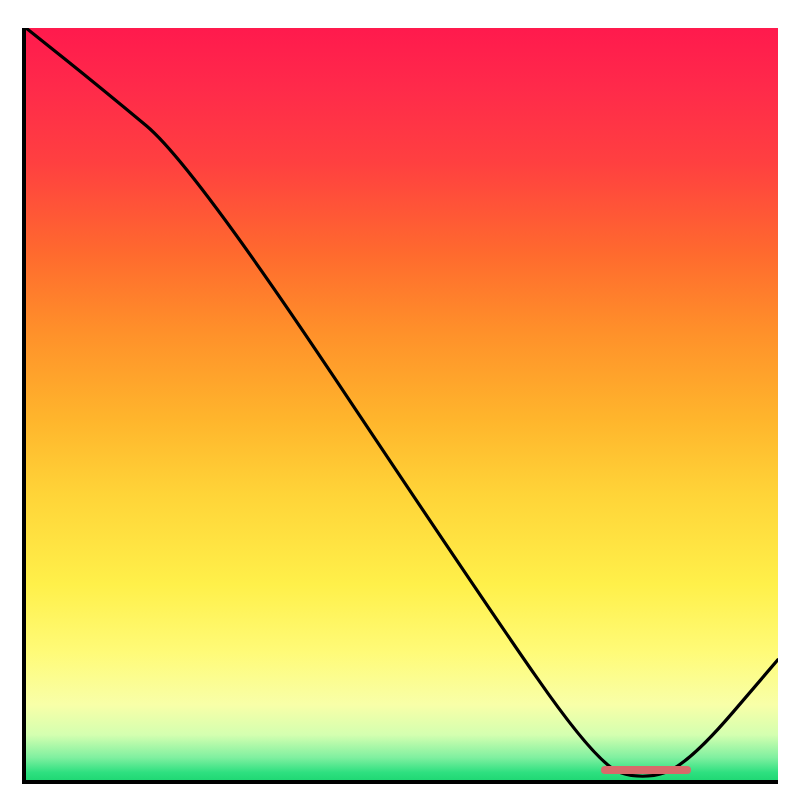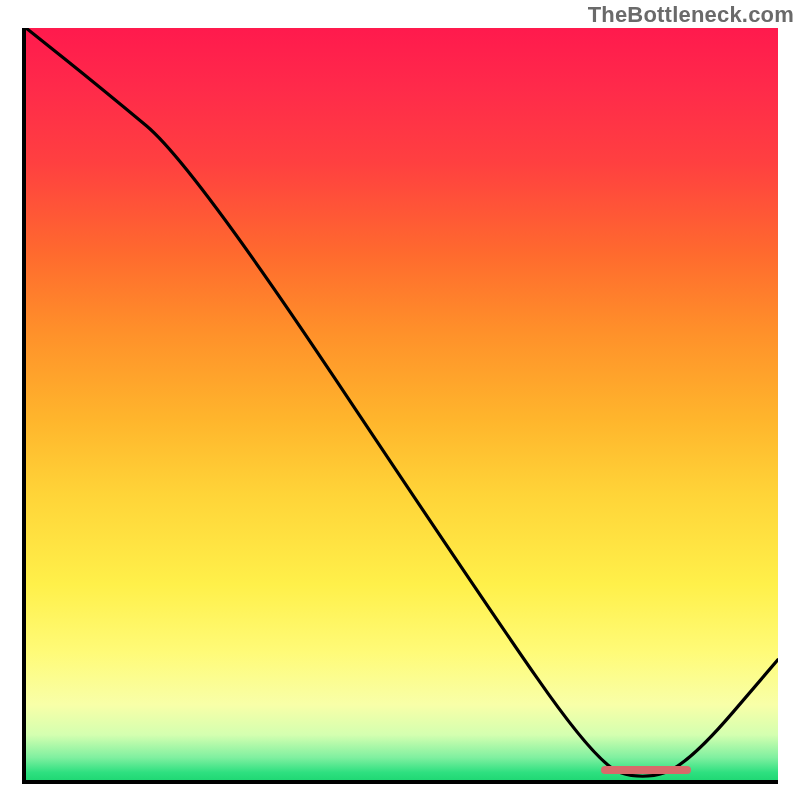--- a/index.html
+++ b/index.html
@@ -71,21 +71,20 @@
     border-radius: 4px;
     background: #d86a6a;
     z-index: 12;
   }
 </style>
 </head>
 <body>
 
 <div class="chart-container">
 
-  <div class="watermark">TheBottleneck.com</div>
 
   <div class="plot-frame">
     <div class="gradient-bg"></div>
 
     <svg class="curve" viewBox="0 0 756 756" preserveAspectRatio="none">
       <path d="M 0.0 0.0 Q 0.0 0.0 37.8 30.2 Q 75.6 60.5 121.0 98.3 Q 166.3 136.1 310.0 351.5 Q 453.6 567.0 514.1 653.9 Q 574.6 740.9 597.2 748.4 Q 619.9 756.0 642.6 748.4 Q 665.3 740.9 710.6 688.0 T 756.0 635.0" fill="none" stroke="#000000" stroke-width="3.2" stroke-linejoin="round" stroke-linecap="round"></path>
     </svg>
 
     <div class="marker" style="left: 574.56px; width: 90.72px; bottom: 6.048px; background: rgb(216, 106, 106);"></div>
   </div>

